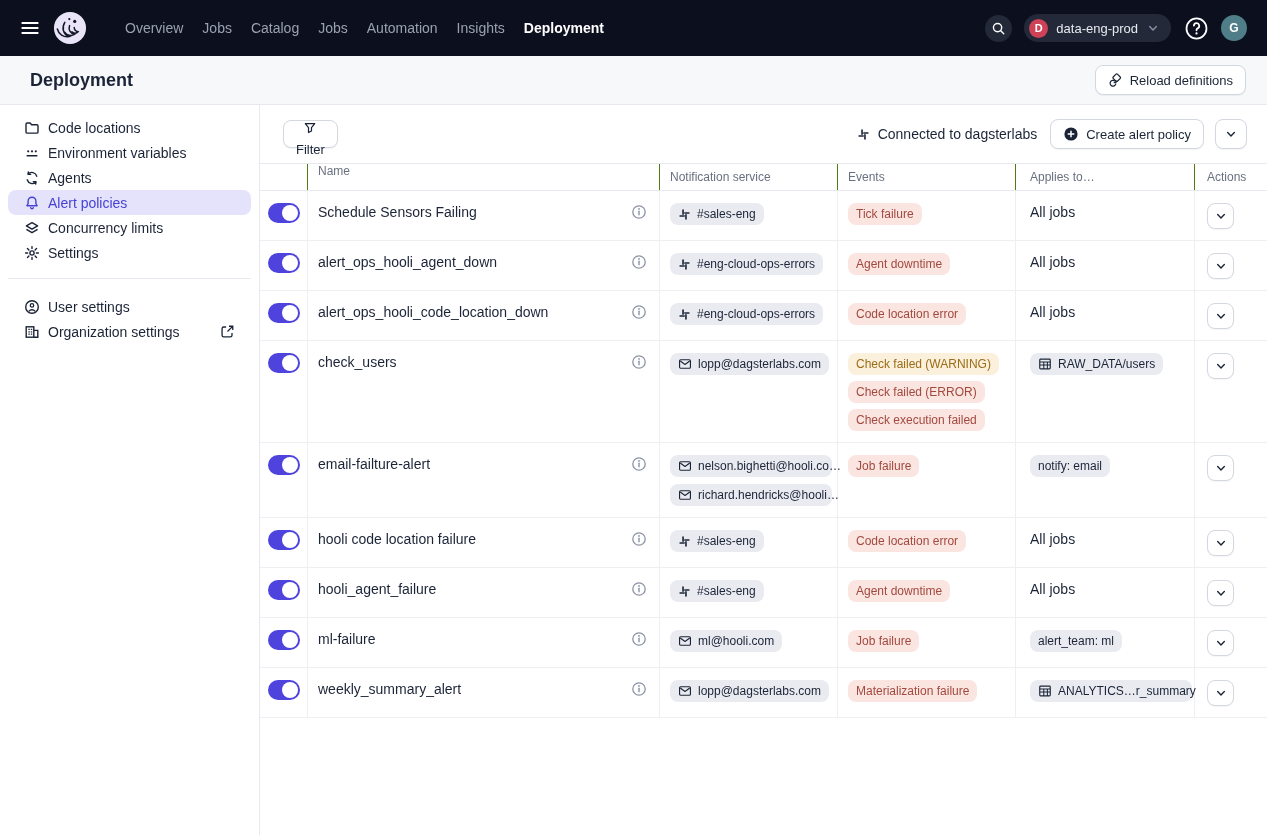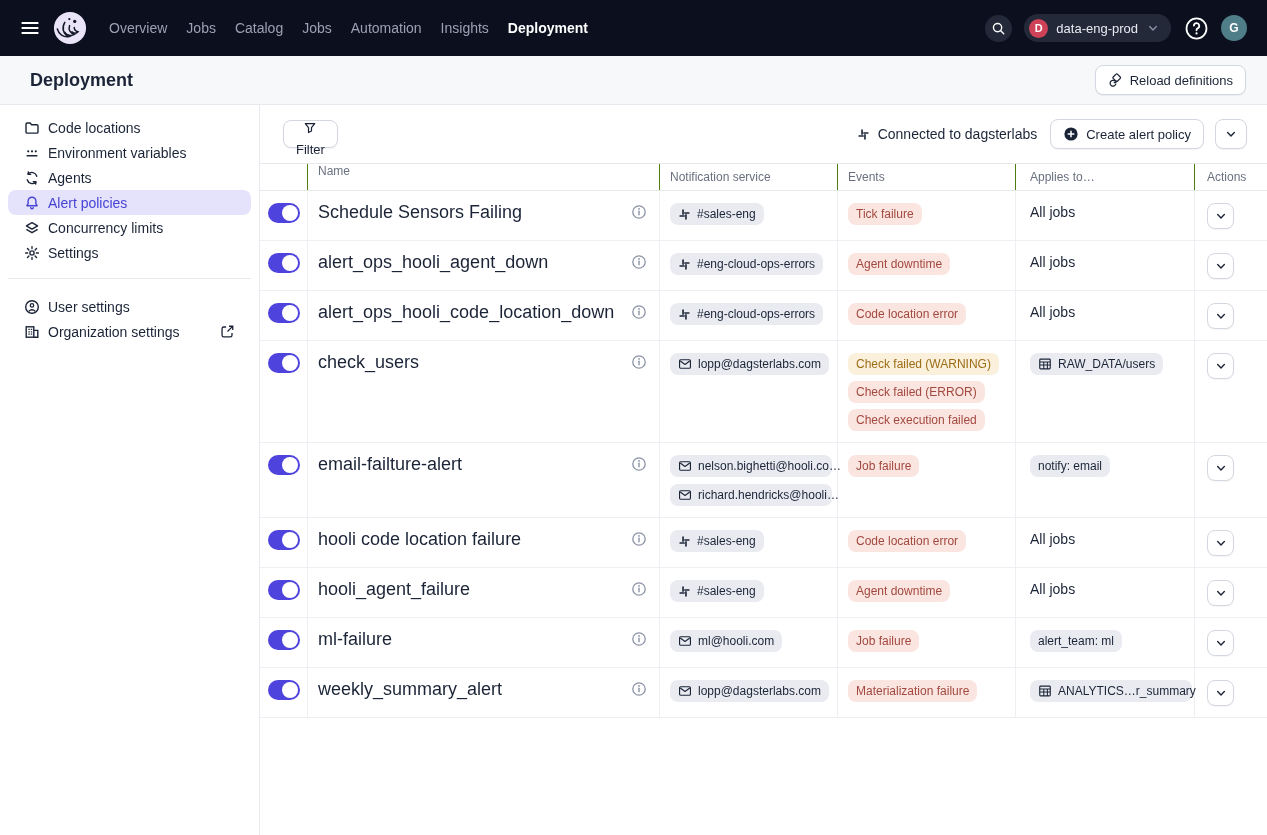--- a/index.html
+++ b/index.html
@@ -29,21 +29,21 @@
     font-family:"Liberation Sans",sans-serif;color:var(--text-primary);
     -webkit-font-smoothing:antialiased;
   }
   .icon{display:inline-flex;align-items:center;justify-content:center;line-height:0;flex:none;}
   button{font-family:inherit;}
 
   
   .topnav{height:56px;background:var(--nav-bg);display:flex;align-items:center;padding:0 20px 0 17px;}
   .hamburger{width:26px;height:26px;background:none;border:none;padding:0;margin-right:10px;cursor:pointer;display:flex;align-items:center;justify-content:center;}
   .logo{width:34px;height:34px;margin-right:21px;cursor:pointer;display:flex;}
-  .nav-links{display:flex;gap:17px;align-items:flex-start;}
+  .nav-links{display:flex;gap:17px;align-items:flex-start;margin-left:16px;}
   .nav-link{font-size:14px;color:var(--nav-text);background:none;border:none;padding:2px 1px;cursor:pointer;}
   .nav-link.active{color:var(--nav-text-active);font-weight:700;}
   .nav-right{margin-left:auto;display:flex;align-items:center;gap:12px;}
   .icon-circle{width:27px;height:27px;border-radius:50%;background:#232939;border:none;display:flex;align-items:center;justify-content:center;color:#fff;cursor:pointer;padding:0;}
   .switcher{height:28px;border-radius:14px;background:#232939;border:none;display:flex;align-items:center;gap:8px;padding:0 11px 0 5px;cursor:pointer;}
   .badge-d{width:19px;height:19px;border-radius:50%;background:var(--deployment-badge-bg);color:#fff;font-size:11px;font-weight:700;display:flex;align-items:center;justify-content:center;}
   .switcher-label{color:#E8EAF1;font-size:13px;}
   .switcher-chevron{color:#8B92A5;}
   .help{width:26px;height:26px;background:none;border:none;padding:0;cursor:pointer;display:flex;align-items:center;justify-content:center;}
   .avatar{width:26px;height:26px;border-radius:50%;background:var(--avatar-bg);border:none;color:#fff;font-size:12px;font-weight:700;display:flex;align-items:center;justify-content:center;cursor:pointer;}
@@ -77,21 +77,21 @@
   .t-head{display:flex;height:28px;border-top:1px solid var(--border);border-bottom:1px solid var(--border);}
   .hcell{display:flex;align-items:center;padding:0 10px;border-right:1px solid #4d7c0f;color:var(--text-muted);font-size:12px;height:100%;}
   .t-row{display:flex;border-bottom:1px solid #EDEFF3;min-height:50px;}
   .bcell{display:flex;flex-direction:column;gap:6px;align-items:flex-start;padding:12px 10px 11px;border-right:1px solid #EDEFF3;}
   .col-toggle{width:48px;align-items:center;padding-left:0;padding-right:0;}
   .col-name{width:352px;flex-direction:row;justify-content:space-between;align-items:flex-start;padding-right:12px;}
   .col-notif{width:178px;gap:7px;}
   .col-events{width:178px;}
   .col-applies{width:179px;padding-left:14px;}
   .col-actions{flex:1;border-right:none;padding-left:12px;}
-  .row-name{font-size:18px;line-height:18px;color:var(--text-primary);}
+  .row-name{font-size:14px;line-height:18px;color:var(--text-primary);}
   .info-btn{background:none;border:none;padding:0;margin-top:1px;color:#8C93A6;cursor:pointer;line-height:0;}
   .toggle{width:32px;height:20px;border-radius:10px;background:var(--accent);position:relative;border:none;cursor:pointer;padding:0;flex:none;}
   .toggle::after{content:"";position:absolute;top:2px;right:2px;width:16px;height:16px;background:#fff;border-radius:50%;}
   .tag{display:inline-flex;align-items:center;gap:6px;background:var(--tag-bg);color:var(--text-primary);font-size:12px;line-height:16px;padding:3px 8px;border-radius:8px;max-width:162px;white-space:nowrap;}
   .tag .icon{color:var(--text-primary);}
   .pill{display:inline-block;font-size:12px;line-height:15px;padding:3.5px 8px;border-radius:8px;white-space:nowrap;}
   .sev-error{background:var(--event-error-bg);color:var(--event-error-text);}
   .sev-warning{background:var(--event-warning-bg);color:var(--event-warning-text);}
   .applies-text{font-size:14px;line-height:18px;color:var(--text-primary);}
   .action-btn{width:27px;height:26px;border-radius:8px;border:1px solid var(--border-strong);background:#fff;display:flex;align-items:center;justify-content:center;color:var(--text-primary);cursor:pointer;box-shadow:0 1px 1px rgba(16,22,40,.04);}

